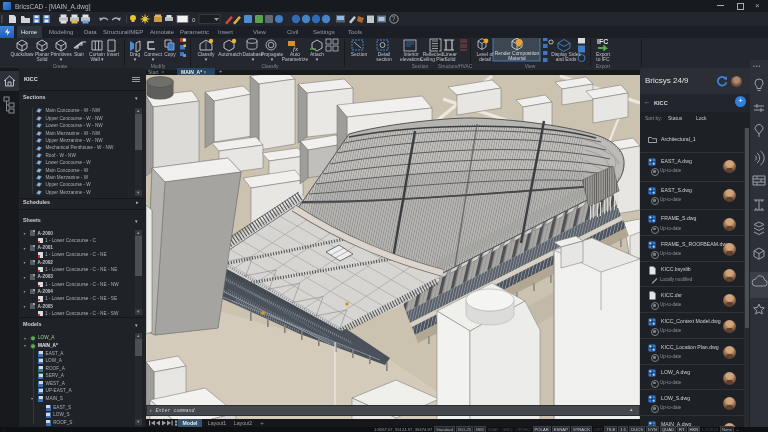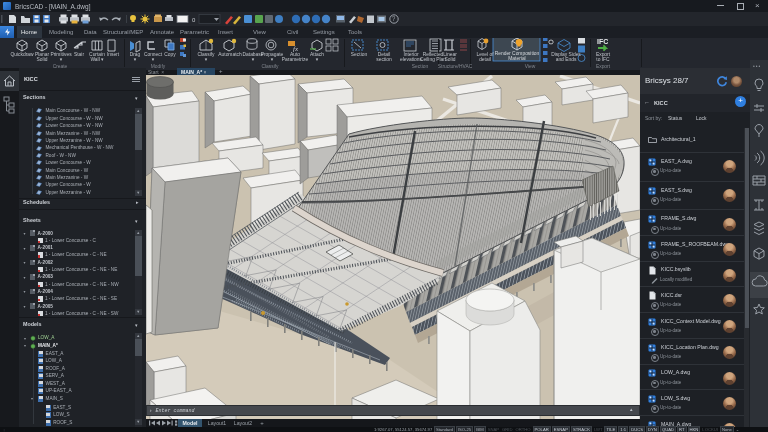--- a/index.html
+++ b/index.html
@@ -814,21 +814,21 @@
         </div>
       <div class="pitem" style="left:34.2px;top:351.6px;">ROOF_S</div>
     </div>
     <div class="abs" style="left:116px;top:265px;width:6.5px;height:94px;background:#25282e;"></div>
     <div class="abs" style="left:116px;top:265px;width:6.5px;height:6px;background:#33373e;color:#9aa0a8;font-size:4px;text-align:center;line-height:6px;">▲</div>
     <div class="abs" style="left:116px;top:271px;width:6.5px;height:17px;background:#4a5058;"></div>
     <div class="abs" style="left:116px;top:351px;width:6.5px;height:6px;background:#33373e;color:#9aa0a8;font-size:4px;text-align:center;line-height:6px;">▼</div>
   </div>
   <div id="rpanel" class="abs">
     <div class="abs" style="left:0;top:0;width:110px;height:26px;background:#2b2e34;"></div>
-    <div class="abs" style="left:5px;top:8px;color:#dde1e6;font-size:8px;">Bricsys 28/7</div>
+    <div class="abs" style="left:5px;top:8px;color:#dde1e6;font-size:8px;">Bricsys 24/9</div>
     <svg class="abs" style="left:76px;top:8px;" width="12" height="12" viewBox="0 0 12 12">
       <path d="M9.7 2.8 A4.3 4.3 0 1 0 10.3 6.3" fill="none" stroke="#3f86dd" stroke-width="1.7"></path>
       <path d="M10.8 0.2 l0.2 3.8 -3.6 -1z" fill="#3f86dd"></path>
     </svg>
     <div class="abs" style="left:91px;top:8px;width:11px;height:11px;border-radius:50%;background:radial-gradient(circle at 50% 38%,#b08a6a 0 30%,#7a5640 55%,#47301f 100%);"></div>
     <div class="abs" style="left:0;top:26px;width:110px;height:18px;background:#22252b;"></div>
     <div class="abs" style="left:4px;top:31px;color:#b9bec5;font-size:6px;">←</div>
     <div class="abs" style="left:14px;top:31.5px;color:#d6dade;font-size:5.6px;font-weight:bold;">KICC</div>
     <div class="abs" style="left:95px;top:27.5px;width:11px;height:11px;border-radius:50%;background:#2f7fe0;color:#fff;font-size:8px;text-align:center;line-height:10.5px;">+</div>
     <div class="abs" style="left:5px;top:47px;color:#8f959c;font-size:5px;">Sort by:</div>

